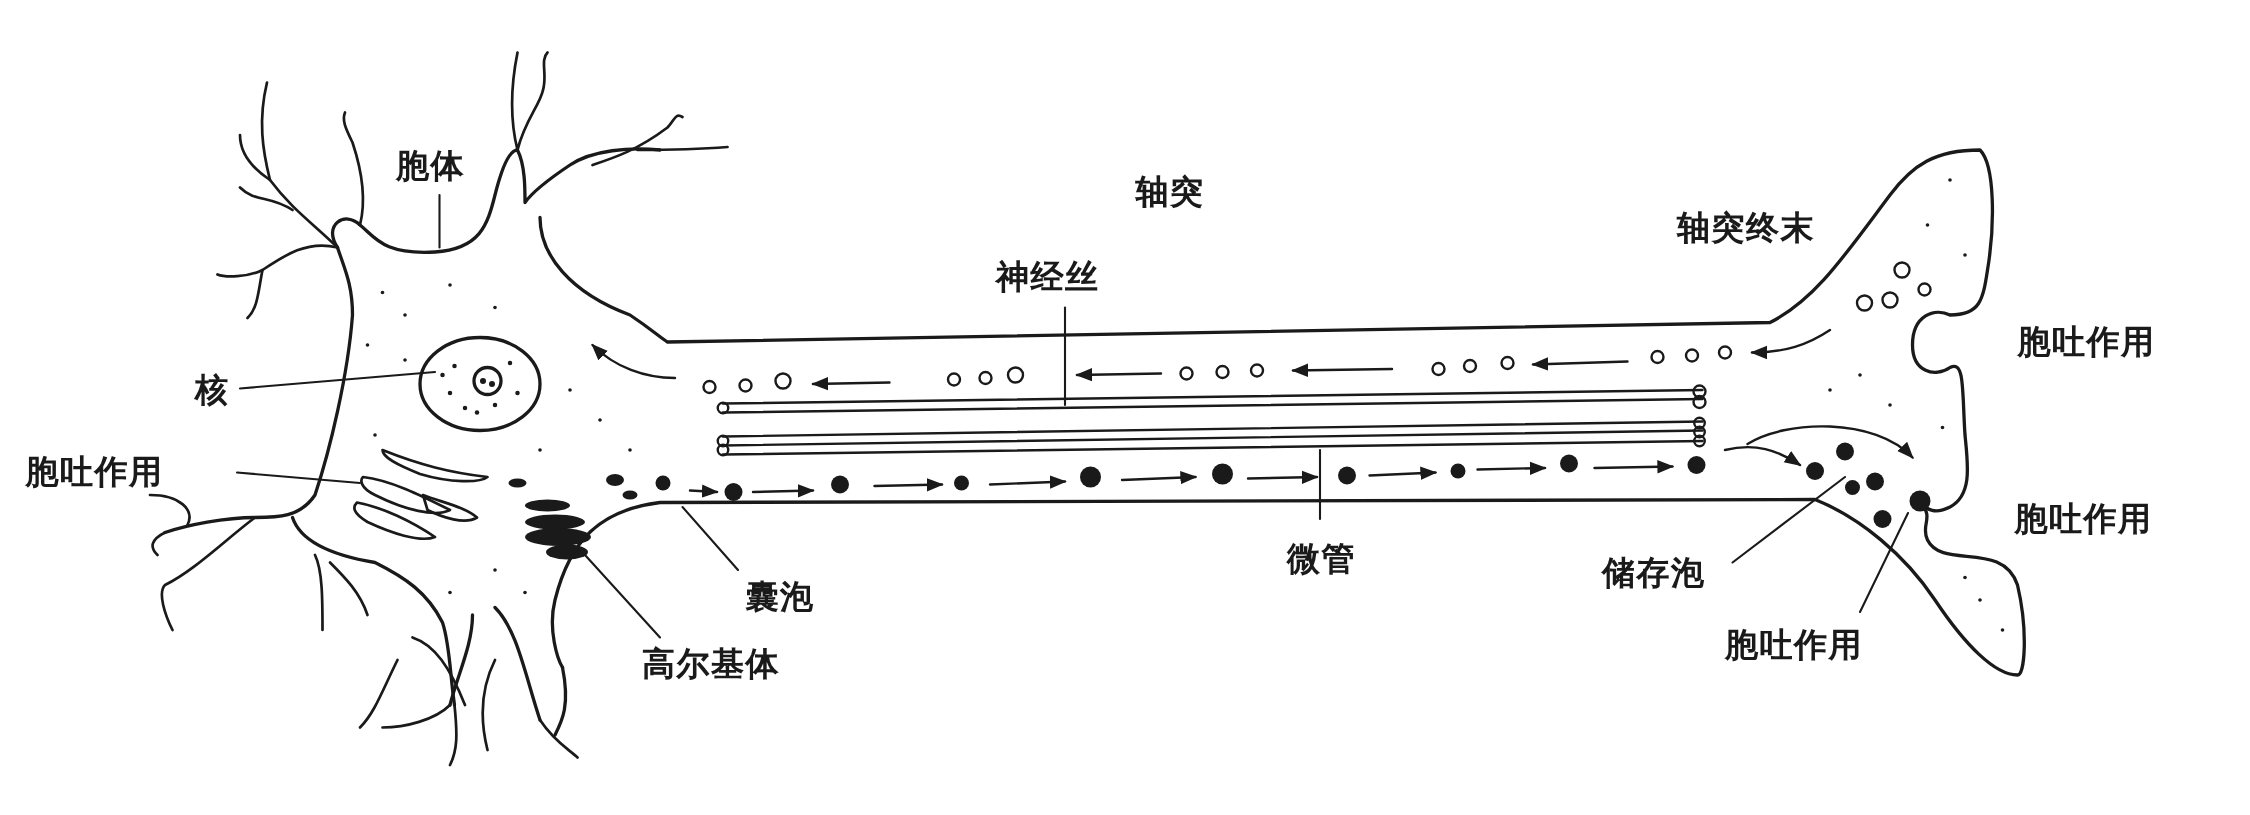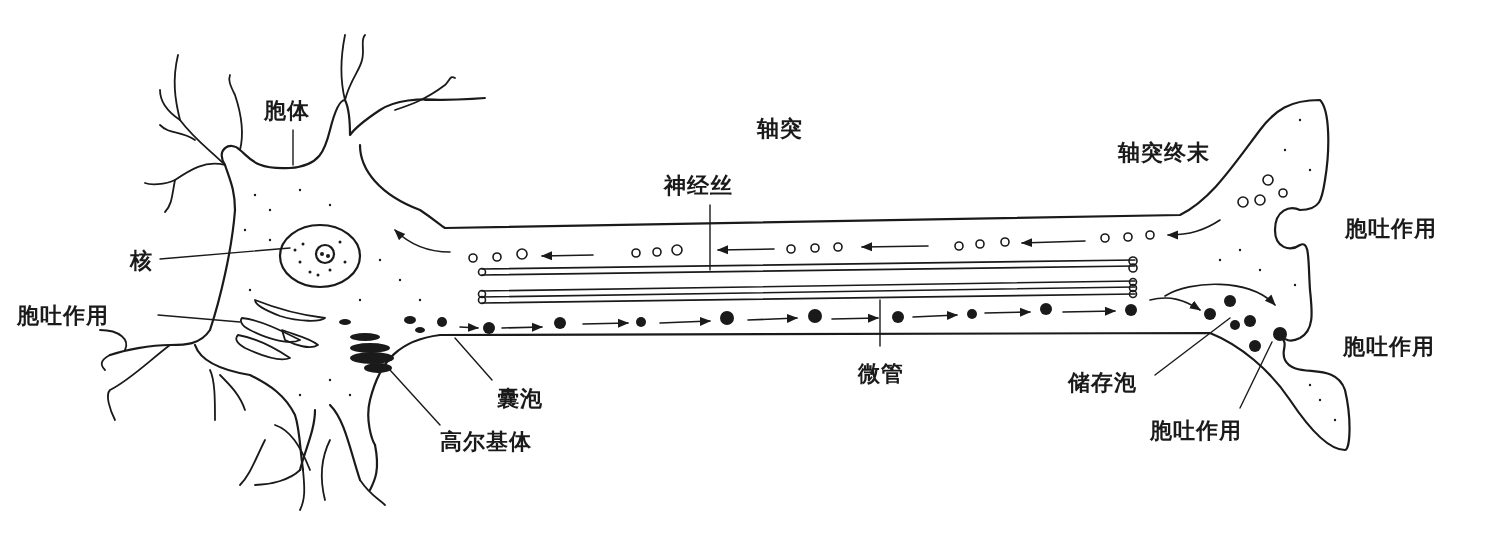--- a/index.html
+++ b/index.html
@@ -208,16 +208,16 @@
 <span class="lbl" style="left:264px;top:102px;font-family:Liberation Mono, monospace;">胞体</span>
 <span class="lbl" style="left:757px;top:118px;">轴突</span>
 <span class="lbl" style="left:1118px;top:102px;margin-top:40px;">轴突终末</span>
 <span class="lbl" style="left:664px;top:175px;">神经丝</span>
 <span class="lbl" style="left:130px;top:250px;">核</span>
 <span class="lbl" style="left:17px;top:305px;">胞吐作用</span>
 <span class="lbl" style="left:1345px;top:218px;">胞吐作用</span>
 <span class="lbl" style="left:1343px;top:336px;">胞吐作用</span>
 <span class="lbl" style="left:858px;top:352px;margin-top:11px;">微管</span>
 <span class="lbl" style="left:497px;top:388px;">囊泡</span>
-<span class="lbl" style="left:440px;top:433px;font-family:Liberation Mono, monospace;">高尔基体</span>
+<span class="lbl" style="left:428px;top:433px;">高尔基体</span>
 <span class="lbl" style="left:1068px;top:372px;">储存泡</span>
 <span class="lbl" style="left:1150px;top:420px;">胞吐作用</span>
 </div>
 
 </body></html>

